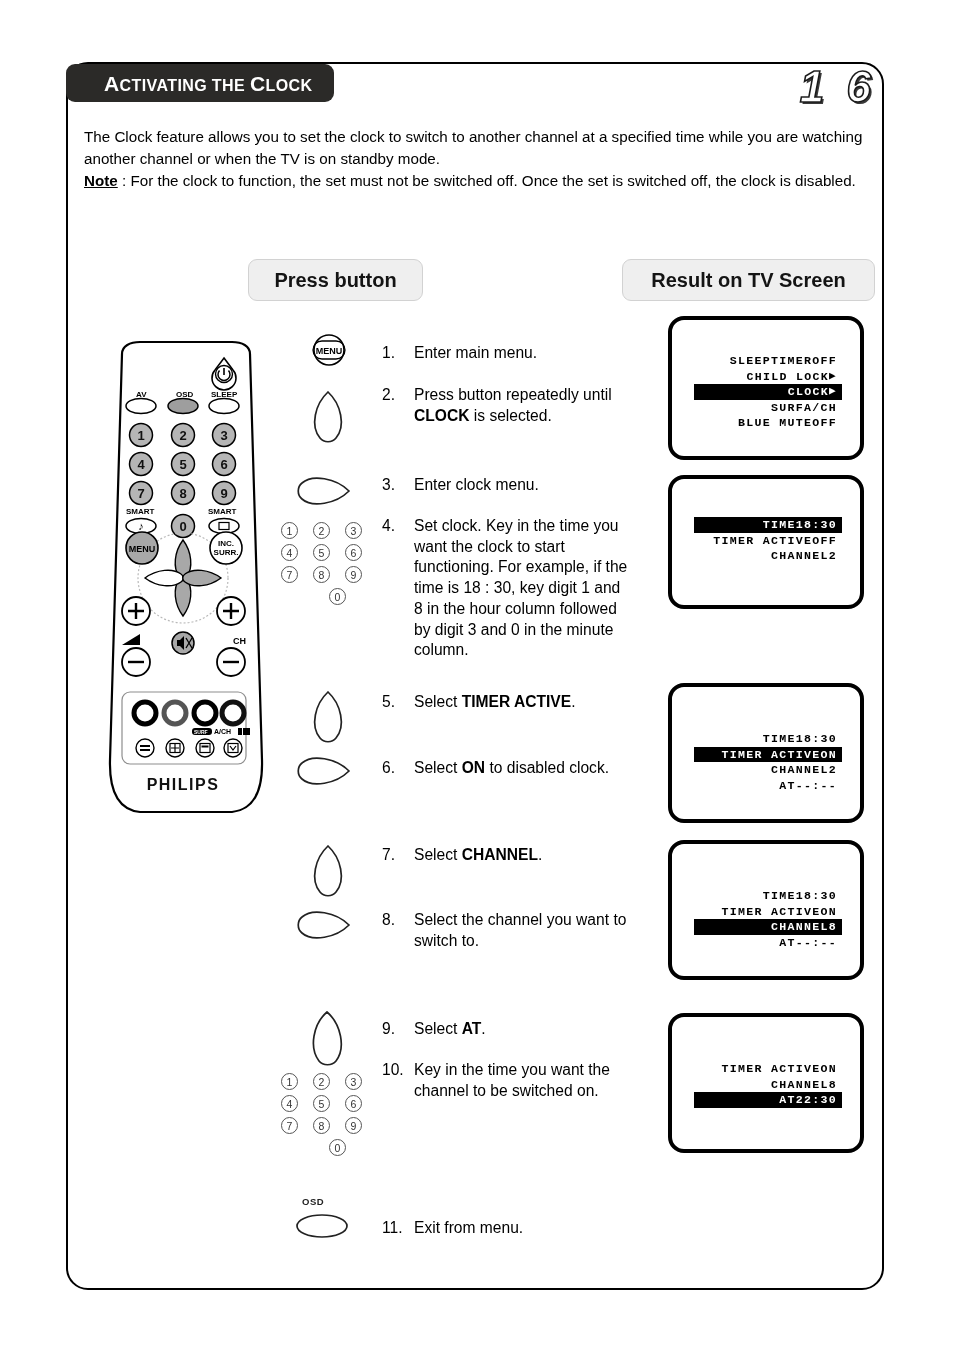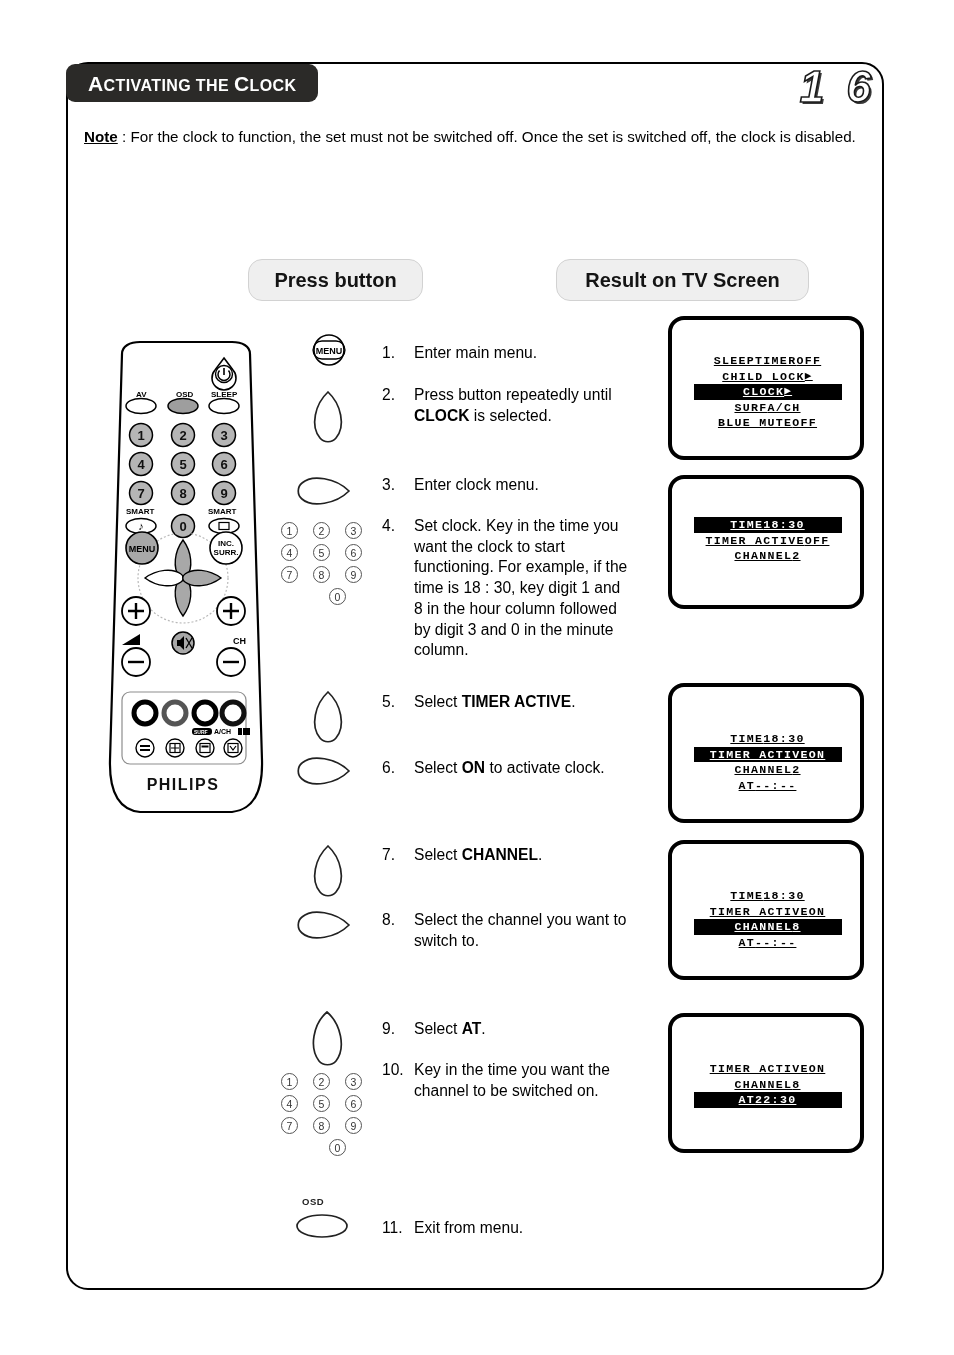--- a/index.html
+++ b/index.html
@@ -20,21 +20,21 @@
   
   #title-tab{
     position:absolute;left:66px;top:64px;
     height:38px;padding:0 22px 0 22px;
     background:#2b2a28;border-radius:9px;
     display:flex;align-items:center;
     z-index:5;
   }
   #title-tab .ttl{
     color:#fff;font-weight:bold;letter-spacing:.4px;white-space:nowrap;
-    font-size:21px;line-height:1;
+    font-size:21px;line-height:1;margin-left:16px;
   }
   #title-tab .ttl .sc{font-size:16px;}
 
   
   #page-number{
     position:absolute;right:78px;top:62px;
     font-size:44px;font-style:italic;font-weight:bold;
     letter-spacing:5px;
     color:#ffffff;
     -webkit-text-stroke:1.6px #1a1a1a;
@@ -49,28 +49,28 @@
   }
   #intro .sub{
     font-size:19px;font-weight:bold;text-decoration:underline;
     display:block;margin-bottom:3px;letter-spacing:-.2px;
   }
   #intro p{margin:0;}
   #intro b{font-weight:bold;text-decoration:underline;}
 
   
   .pill{
-    position:absolute;height:42px;border-radius:14px;
+    position:absolute;height:42px;border-radius:9px;
     background:#efefef;border:1px solid #d2d2d2;
     display:flex;align-items:center;justify-content:center;
     font-size:20px;font-weight:bold;color:#141414;
     box-sizing:border-box;
   }
   #pill-press{left:248px;top:259px;width:175px;}
-  #pill-result{left:556px;top:259px;width:253px;}
+  #pill-result{left:622px;top:259px;width:253px;}
 
   
   #remote{position:absolute;left:100px;top:340px;width:172px;height:480px;}
   #remote svg{display:block;}
 
   
   .btncell{position:absolute;}
   .steptext{
     position:absolute;font-size:15.6px;line-height:1.33;
   }
@@ -104,22 +104,22 @@
     background:#fff;box-sizing:border-box;
     padding:0;
   }
   .tv .osdlines{
     position:absolute;left:22px;right:18px;
     font-family:"Liberation Mono","DejaVu Sans Mono",monospace;
     font-size:11.6px;letter-spacing:1.3px;line-height:15.5px;
     font-weight:bold;
   }
   .tv .line{
-    display:flex;justify-content:center;
-    padding:0 5px 0 4px;white-space:pre;text-decoration:underline;
+    display:flex;justify-content:flex-end;
+    padding:0 5px 0 4px;white-space:pre;
   }
   .tv .line.hl{background:#000;color:#fff;}
   .tv .line .lab{}
   .tv .line .val{}
   .arrow-g{font-size:11px;}
 
   #tv1{left:668px;top:316px;width:196px;height:144px;}
   #tv1 .osdlines{top:33px;}
   #tv2{left:668px;top:475px;width:196px;height:134px;}
   #tv2 .osdlines{top:38px;}
@@ -135,20 +135,21 @@
 
 <div id="page-frame"></div>
 
 <div id="title-tab">
   <span class="ttl"><span>A</span><span class="sc">CTIVATING THE </span><span>C</span><span class="sc">LOCK</span></span>
 </div>
 
 <div id="page-number">1 6</div>
 
 <div id="intro">
+  <p>The Clock feature allows you to set the clock to switch to another channel at a specified time while you are watching another channel or when the TV is on standby mode.</p>
   <p><b>Note</b><span> : For the clock to function, the set must not be switched off. Once the set is switched off, the clock is disabled.</span></p>
 </div>
 
 <div class="pill" id="pill-press">Press button</div>
 <div class="pill" id="pill-result">Result on TV Screen</div>
 
 <div id="remote">
   <svg width="172" height="480" viewBox="0 0 172 480" xmlns="http://www.w3.org/2000/svg">
 
     <path d="M22 14 C22 6 30 2 40 2 L132 2 C142 2 150 6 150 14 L162 420 C163 456 150 470 132 472 L40 472 C22 470 9 456 10 420 Z" fill="#fff" stroke="#000" stroke-width="2.2"></path>
@@ -335,21 +336,21 @@
   <span class="body"><span>Select </span><b>TIMER ACTIVE</b><span>.</span></span>
 </div>
 
 <div class="btncell" style="left:294px;top:748px;">
   <svg class="shp" width="62" height="46" viewBox="0 0 62 46">
     <path d="M55 23 C42 10 18 6 8 15 C3 19 3 27 8 31 C18 40 42 36 55 23 Z" fill="#fff" stroke="#222" stroke-width="1.7"></path>
   </svg>
 </div>
 <div class="steptext" style="left:382px;top:758px;width:280px;">
   <span class="num">6.</span>
-  <span class="body"><span>Select </span><b>ON</b><span> to activate clock.</span></span>
+  <span class="body"><span>Select </span><b>ON</b><span> to disabled clock.</span></span>
 </div>
 
 <div class="btncell" style="left:302px;top:842px;">
   <svg class="shp" width="52" height="58" viewBox="0 0 52 58">
     <path d="M26 4 C39 16 44 38 34 50 C30 55 22 55 18 50 C8 38 13 16 26 4 Z" fill="#fff" stroke="#222" stroke-width="1.7"></path>
   </svg>
 </div>
 <div class="steptext" style="left:382px;top:845px;width:270px;">
   <span class="num">7.</span>
   <span class="body"><span>Select </span><b>CHANNEL</b><span>.</span></span>

